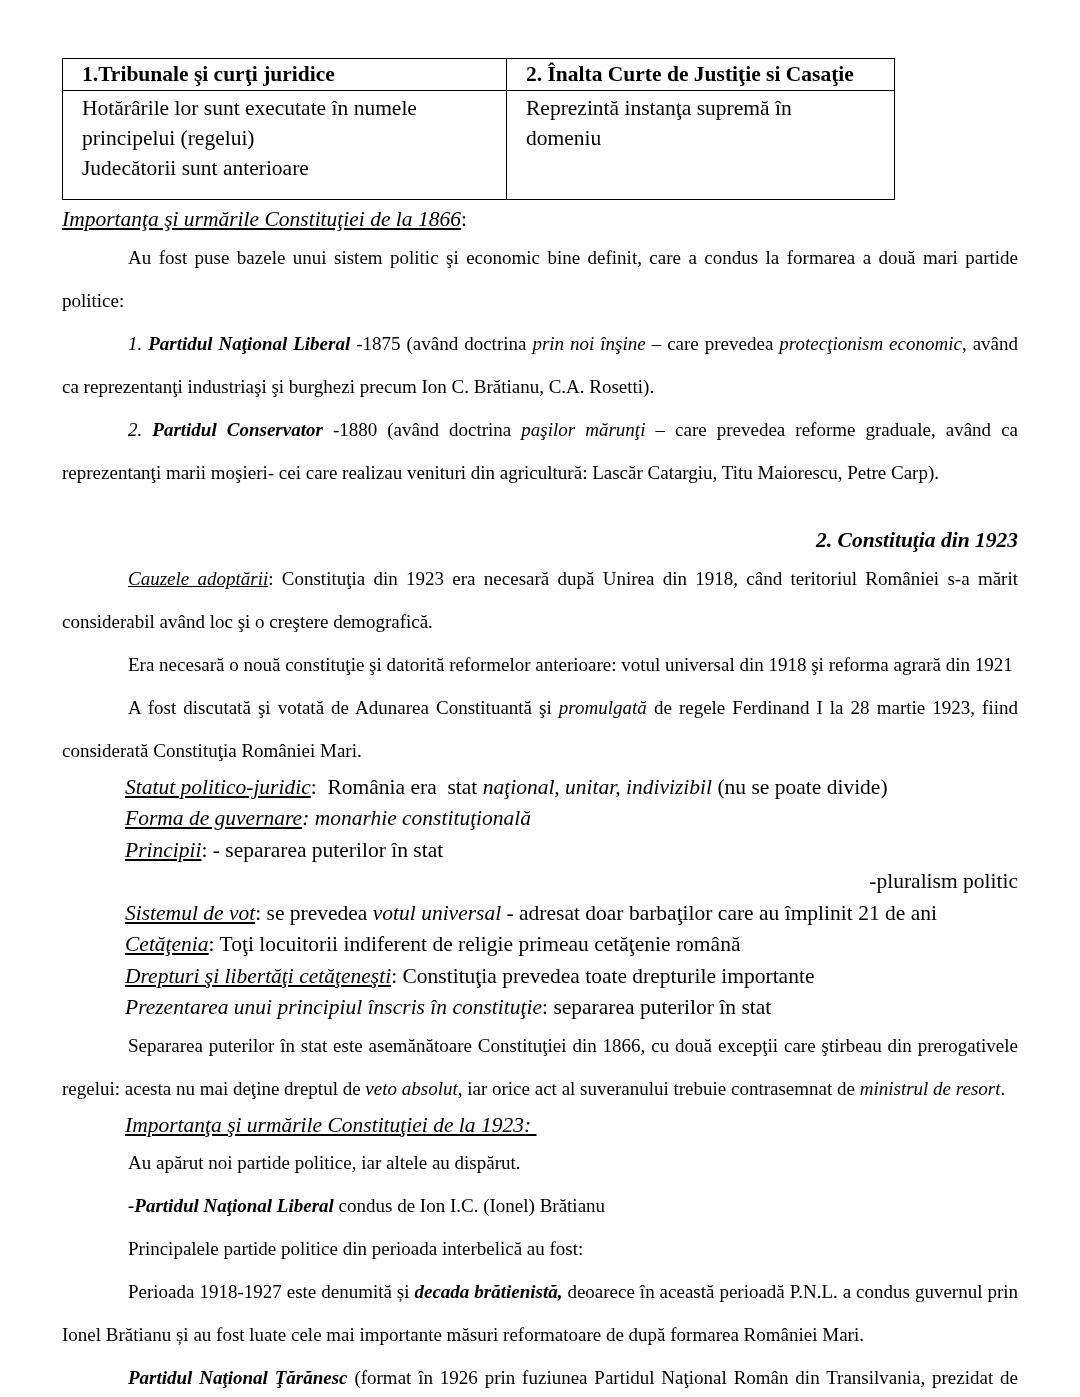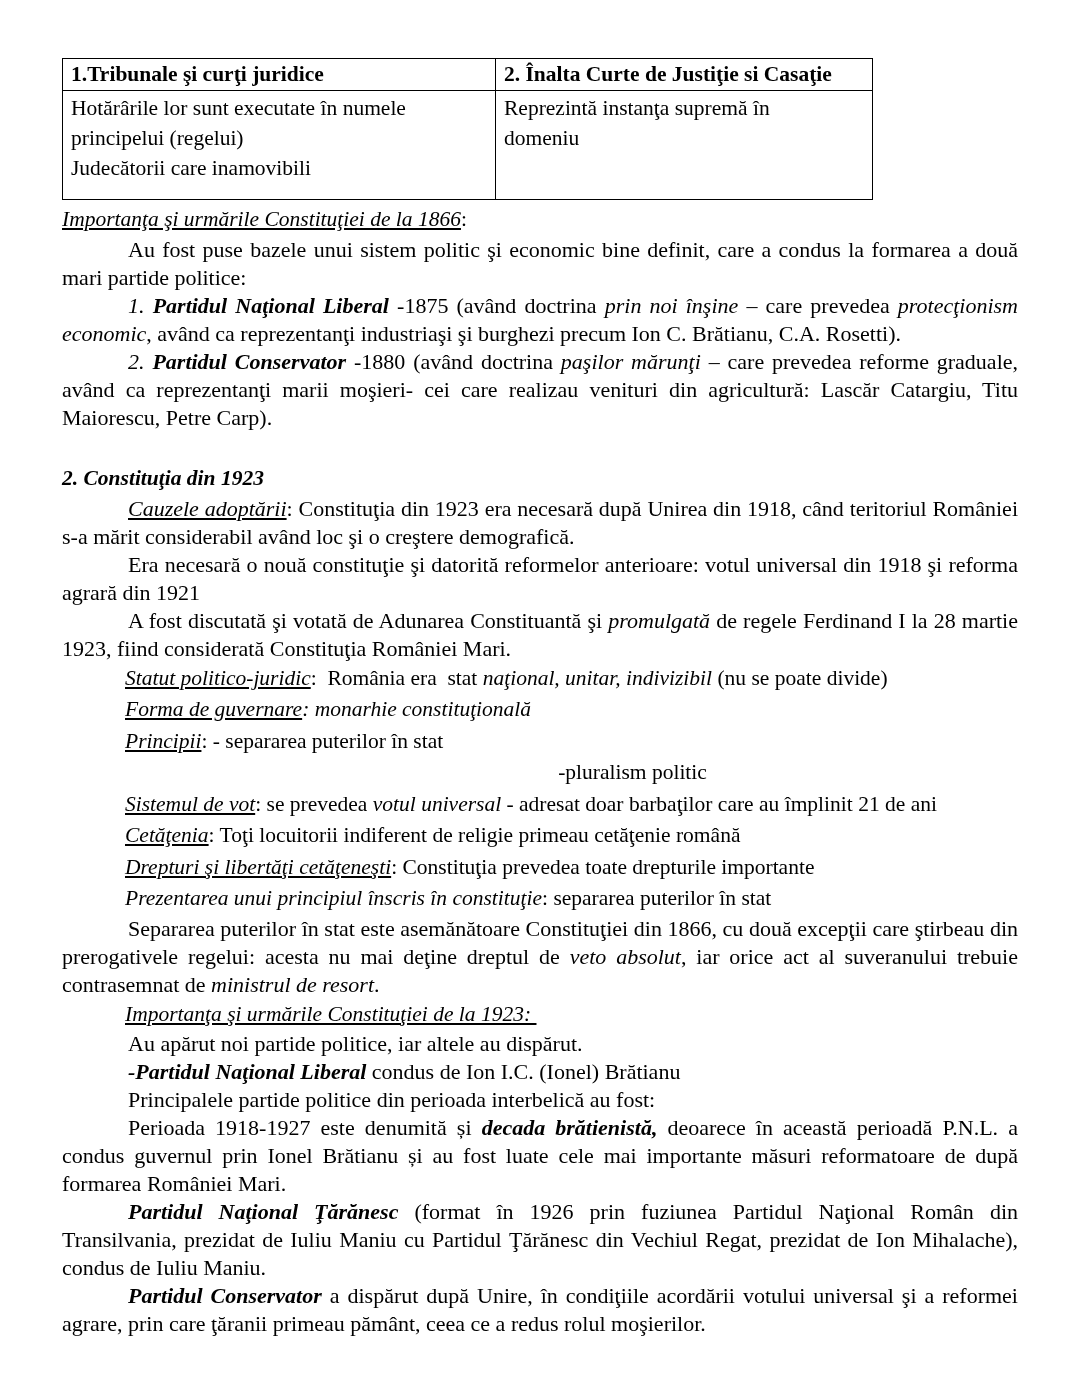--- a/index.html
+++ b/index.html
@@ -26,74 +26,74 @@
   
   table.courts-table {
     border-collapse: collapse;
     width: 780px;
     margin: 0 0 4px 0;
     table-layout: fixed;
   }
   table.courts-table td {
     border: 1px solid #000000;
     vertical-align: top;
-    padding: 2px 6px 2px 8px;
+    padding: 2px 6px 2px 19px;
     font-size: 21.5px;
     line-height: 30px;
   }
   table.courts-table td.col1 { width: 418px; }
   table.courts-table td.col2 { width: 362px; }
   table.courts-table tr.head td {
     font-weight: bold;
     padding-top: 1px;
     padding-bottom: 1px;
     line-height: 29px;
   }
   table.courts-table tr.body td {
     height: 104px;
     margin-top: 20px;
   }
   .cell-line { display: block; white-space: pre-wrap; }
 
   
   p.para {
     margin: 0;
-    font-size: 22px;
-    line-height: 28px;
+    font-size: 19px;
+    line-height: 43px;
     text-align: justify;
     text-justify: inter-word;
     text-indent: 66px;
     hyphens: none;
   }
   p.label-line {
     margin: 0;
     font-size: 21.5px;
     line-height: 31.5px;
     text-align: left;
     text-indent: 0;
     padding-left: 63px;
     white-space: pre-wrap;
   }
   p.label-line.margin0 { padding-left: 0; }
   p.sub-line {
     margin: 0;
     font-size: 21.5px;
     line-height: 31.5px;
-    text-align: center;
+    text-align: right;
     padding-left: 63px;
     text-indent: 122px;
   }
 
   h2.section-heading {
     margin: 0;
     font-size: 21.5px;
     line-height: 31.5px;
     font-weight: bold;
     font-style: italic;
-    text-align: left;
+    text-align: right;
   }
 
   .u   { text-decoration: underline; font-style: italic; margin-top: 22px; }
   .i   { font-style: italic; }
   .bi  { font-weight: bold; font-style: italic; }
 
   .spacer-lg { height: 31.5px; }
 </style>
 </head>
 <body>
@@ -103,21 +103,21 @@
   <table class="courts-table">
     <tbody>
         <tr class="head">
       <td class="col1">1.Tribunale şi curţi juridice</td>
       <td class="col2">2. Înalta Curte de Justiţie si Casaţie</td>
     </tr>
     <tr class="body">
       <td class="col1">
         <span class="cell-line">Hotărârile lor sunt executate în numele</span>
         <span class="cell-line">principelui (regelui)</span>
-        <span class="cell-line">Judecătorii care inamovibili</span>
+        <span class="cell-line">Judecătorii sunt anterioare</span>
       </td>
       <td class="col2">
         <span class="cell-line">Reprezintă instanţa supremă în</span>
         <span class="cell-line">domeniu</span>
       </td>
     </tr>
   </tbody>
     </table>
 
   <p class="label-line margin0"><span class="u">Importanţa şi urmările Constituţiei de la 1866</span><span>:</span></p>

